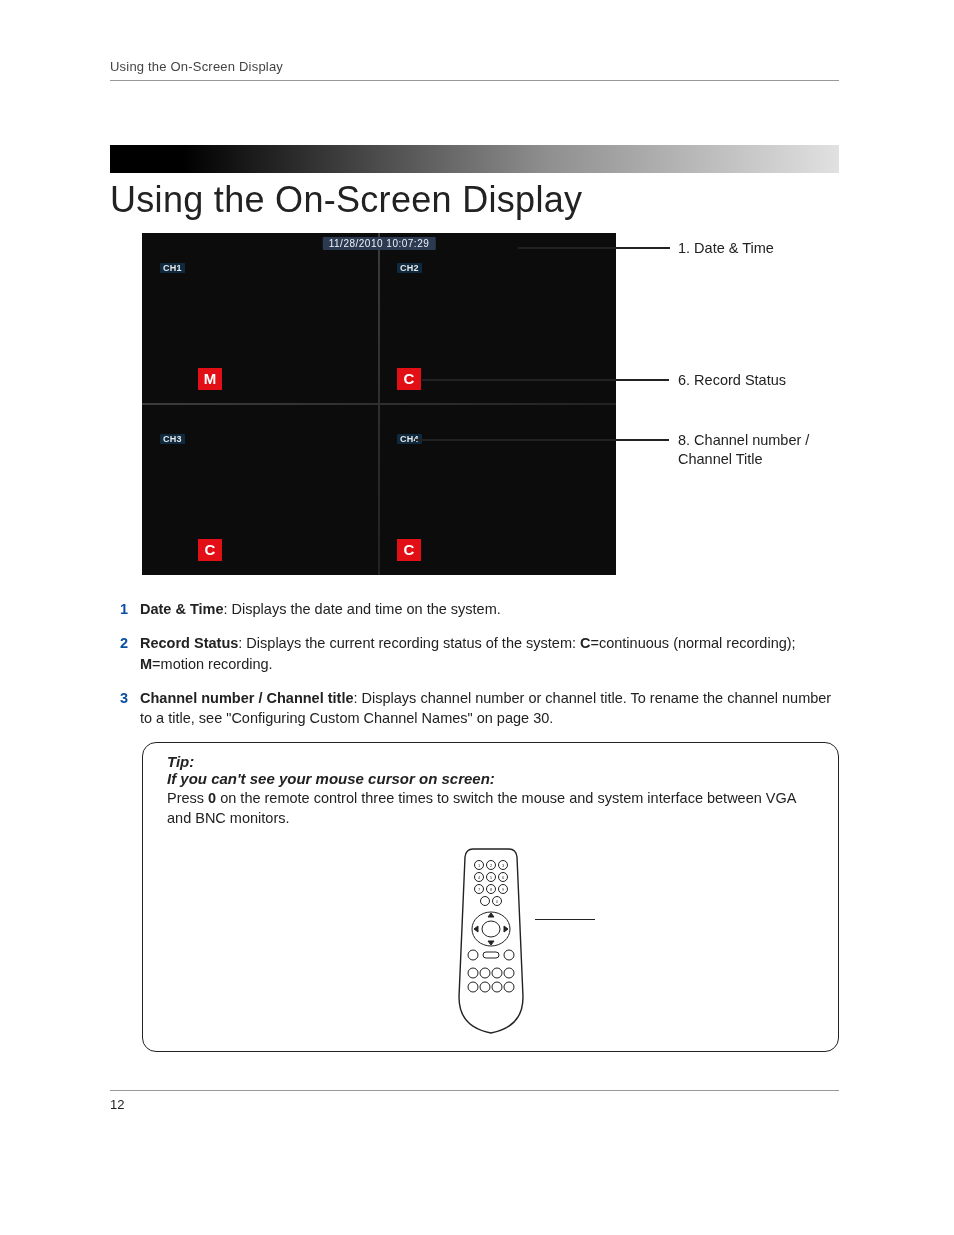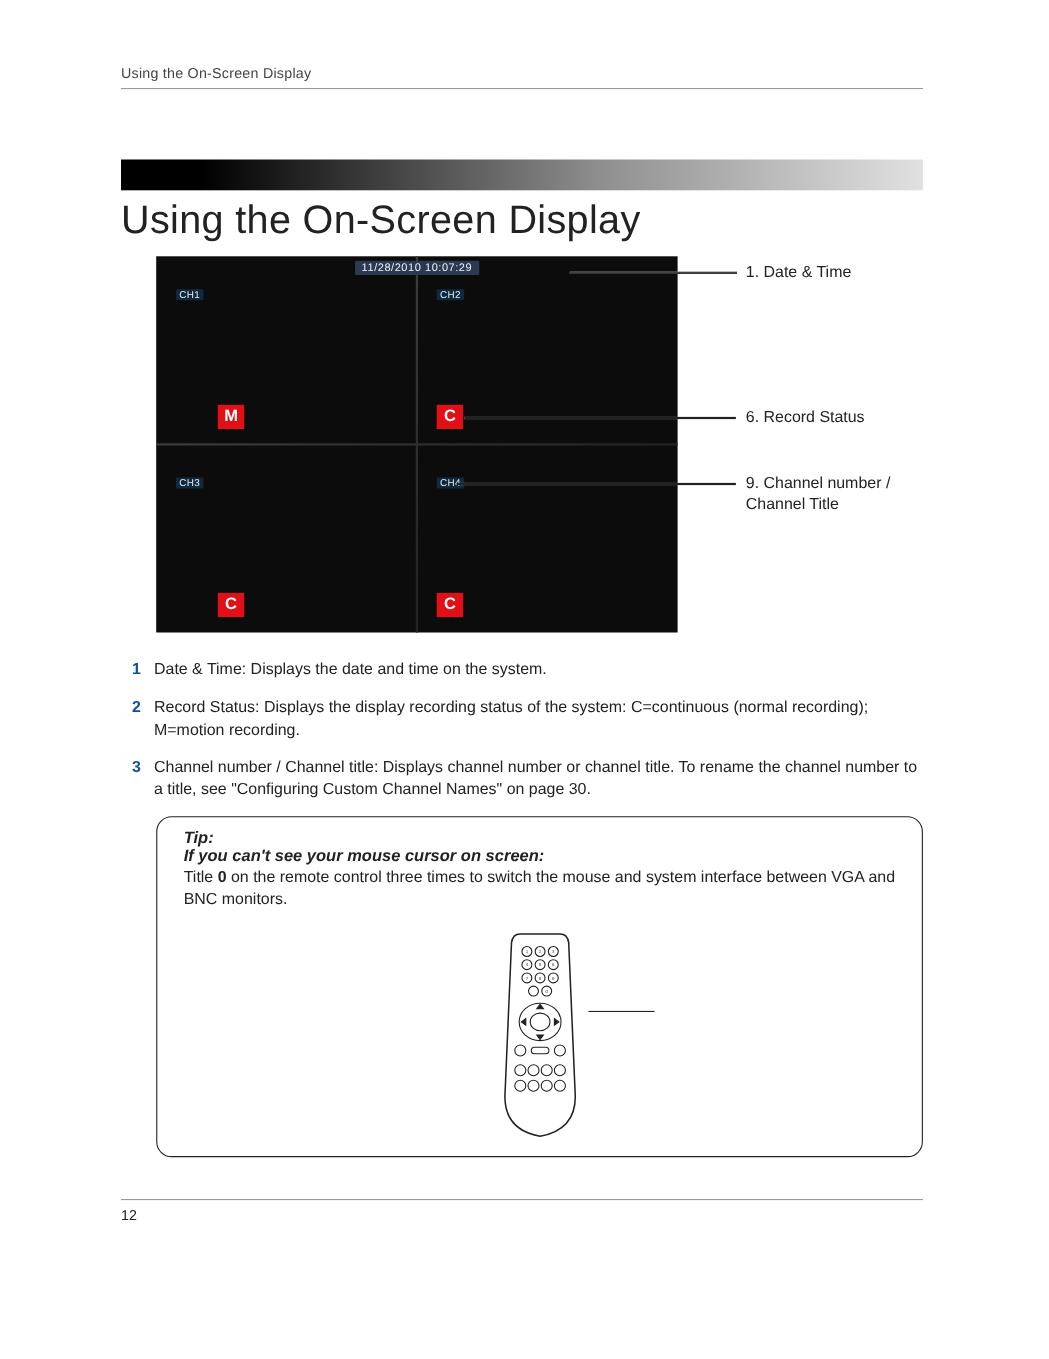--- a/index.html
+++ b/index.html
@@ -87,21 +87,21 @@
     left: 0;
     right: 0;
     top: 50%;
     height: 2px;
     background: linear-gradient(90deg, #3c3c3c, #222);
     transform: translateY(-50%);
   }
   .chlabel {
     position: absolute;
     font-size: 9px;
-    font-weight: normal;
+    font-weight: bold;
     color: #e8e8e8;
     background: #0f2a3e;
     padding: 0 3px;
     border-radius: 1px;
     letter-spacing: 0.3px;
     text-align: center;
   }
   .ch1 { top: 30px; left: 18px; }
   .ch2 { top: 30px; left: calc(50% + 18px); }
   .ch3 { top: calc(50% + 30px); left: 18px; }
@@ -154,21 +154,21 @@
   .numlist .num {
     color: #0a4fa2;
     font-weight: 700;
     width: 18px;
     text-align: right;
     flex: none;
   }
   .numlist .body {
     flex: 1;
   }
-  .numlist .body b { font-weight: 400; }
+  .numlist .body b { font-weight: 700; }
 
   
   .tipbox {
     margin: 6px 0 0 32px;
     border: 1px solid #222;
     border-radius: 14px;
     padding: 10px 24px 14px 24px;
     background: #fff;
     position: relative;
   }
@@ -252,50 +252,50 @@
     </div>
 
     <div class="callouts">
       <div class="line" style="top:14px;left:-98px;width:152px;"></div>
       <div class="item" style="top:6px">1. Date &amp; Time</div>
 
       <div class="line" style="top:146px;left:-194px;width:247px;"></div>
       <div class="item" style="top:138px">6. Record Status</div>
 
       <div class="line" style="top:206px;left:-201px;width:254px;"></div>
-      <div class="item" style="top:198px;width:160px">9. Channel number / Channel Title</div>
+      <div class="item" style="top:198px;width:160px">8. Channel number / Channel Title</div>
     </div>
   </div>
 
   <div class="numlist">
     <div class="row">
       <div class="num">1</div>
       <div class="body">
         <b>Date &amp; Time</b><span>: Displays the date and time on the system.</span>
       </div>
     </div>
     <div class="row">
       <div class="num">2</div>
       <div class="body">
-        <b>Record Status</b><span>: Displays the display recording status of the system: </span><b>C</b><span>=continuous (normal recording); </span><b>M</b><span>=motion recording.</span>
+        <b>Record Status</b><span>: Displays the current recording status of the system: </span><b>C</b><span>=continuous (normal recording); </span><b>M</b><span>=motion recording.</span>
       </div>
     </div>
     <div class="row">
       <div class="num">3</div>
       <div class="body">
         <b>Channel number / Channel title</b><span>: Displays channel number or channel title. To rename the channel number to a title, see "Configuring Custom Channel Names" on page 30.</span>
       </div>
     </div>
   </div>
 
   <div class="tipbox">
     <div class="tiphead">Tip:</div>
     <div class="tipsub">If you can't see your mouse cursor on screen:</div>
     <p>
-      <span>Title </span><b>0</b><span> on the remote control three times to switch the mouse and system interface between VGA and BNC monitors.</span>
+      <span>Press </span><b>0</b><span> on the remote control three times to switch the mouse and system interface between VGA and BNC monitors.</span>
     </p>
 
     <div class="tip-figure">
       <div class="tip-connector" style="top:72px;left:368px;width:60px;"></div>
       <svg class="remote" viewBox="0 0 80 190">
         <defs></defs>
         <path d="M22 2 Q15 2 14 10 L8 150 Q8 180 40 186 Q72 180 72 150 L66 10 Q65 2 58 2 Z" fill="#fff" stroke="#222" stroke-width="1.4"></path>
 
         <g stroke="#222" stroke-width="1" fill="#fff">
           <circle cx="28" cy="18" r="4.5"></circle>

